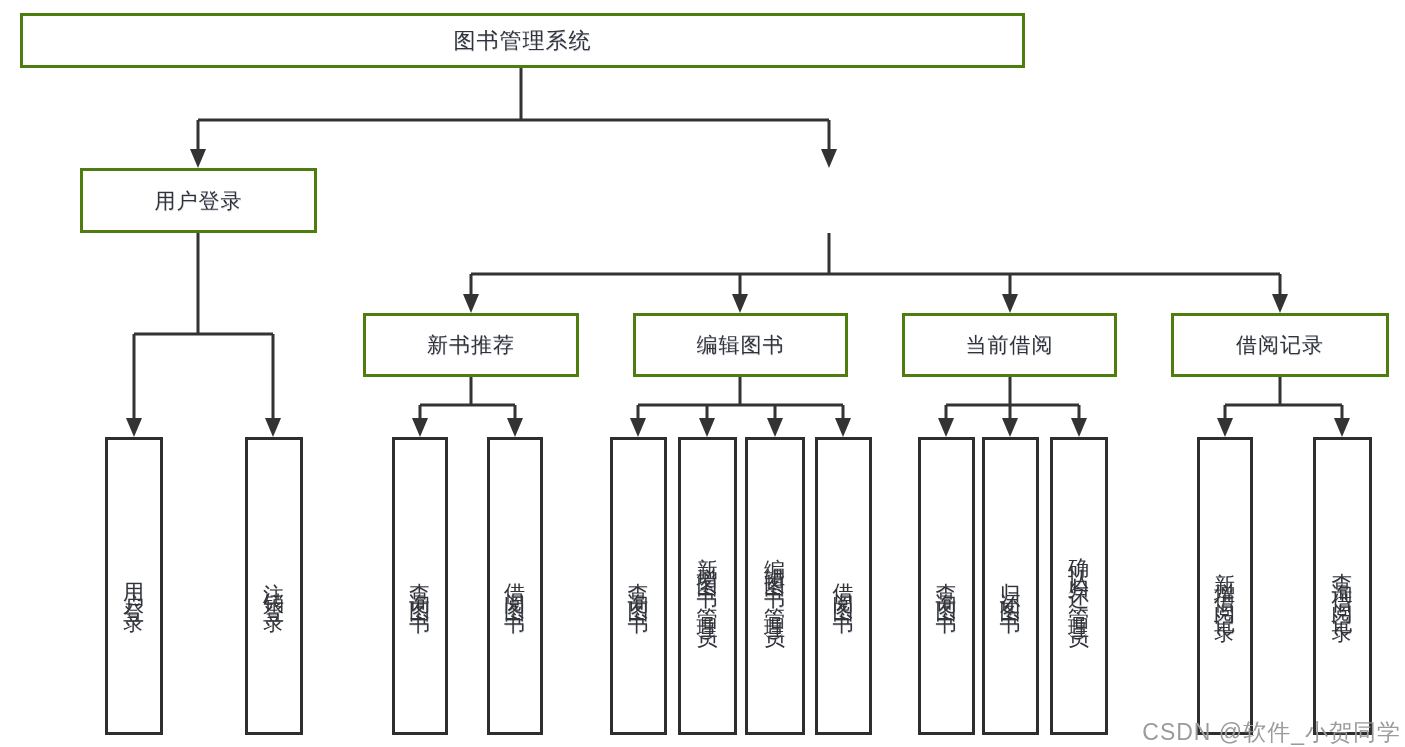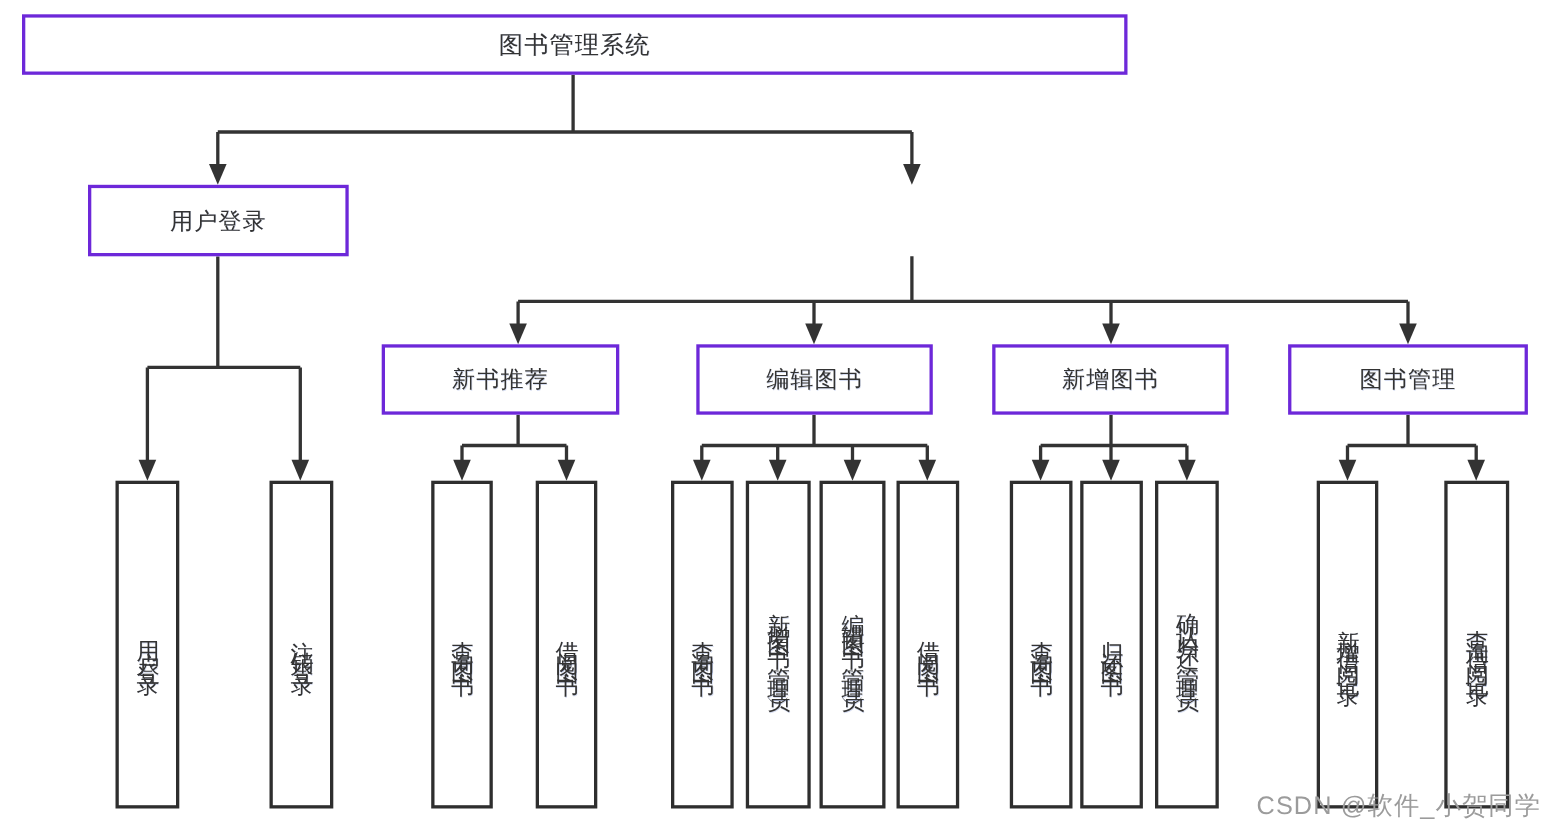--- a/index.html
+++ b/index.html
@@ -18,21 +18,21 @@
   #connectors {
     position: absolute;
     left: 0; top: 0;
     width: 1405px;
     height: 747px;
     z-index: 1;
   }
   .node {
     position: absolute;
     box-sizing: border-box;
-    border: 3px solid #6d28d9;
+    border: 3px solid #4d7c0f;
     background: #ffffff;
     color: #333333;
     display: flex;
     align-items: center;
     justify-content: center;
     font-size: 21px;
     z-index: 2;
     letter-spacing: 1px;
     text-shadow: 0.5px 0.5px 0 rgba(90,120,200,0.25);
   }
@@ -103,24 +103,24 @@
     <polygon points="1002,418 1018,418 1010,437"></polygon>
     <polygon points="1071,418 1087,418 1079,437"></polygon>
     <polygon points="1217,418 1233,418 1225,437"></polygon>
     <polygon points="1334,418 1350,418 1342,437"></polygon>
   </svg>
 
   <div class="node root" style="left:20px; top:13px; width:1005px; height:55px;">图书管理系统</div>
 
   <div class="node" style="left:80px; top:168px; width:237px; height:65px;">用户登录</div>
 
-  <div class="node" style="left:347px; top:313px; width:216px; height:64px;">新书推荐</div>
+  <div class="node" style="left:363px; top:313px; width:216px; height:64px;">新书推荐</div>
   <div class="node" style="left:633px; top:313px; width:215px; height:64px;">编辑图书</div>
-  <div class="node" style="left:902px; top:313px; width:215px; height:64px;">新增图书</div>
-  <div class="node" style="left:1171px; top:313px; width:218px; height:64px;">图书管理</div>
+  <div class="node" style="left:902px; top:313px; width:215px; height:64px;">当前借阅</div>
+  <div class="node" style="left:1171px; top:313px; width:218px; height:64px;">借阅记录</div>
 
   <div class="leaf" style="left:105px; top:437px; width:58px; height:298px;">
     <span>用户登录</span>
   </div>
   <div class="leaf" style="left:245px; top:437px; width:58px; height:298px;">
     <span>注销登录</span>
   </div>
 
   <div class="leaf" style="left:392px; top:437px; width:56px; height:298px;">
     <span>查询图书</span>

